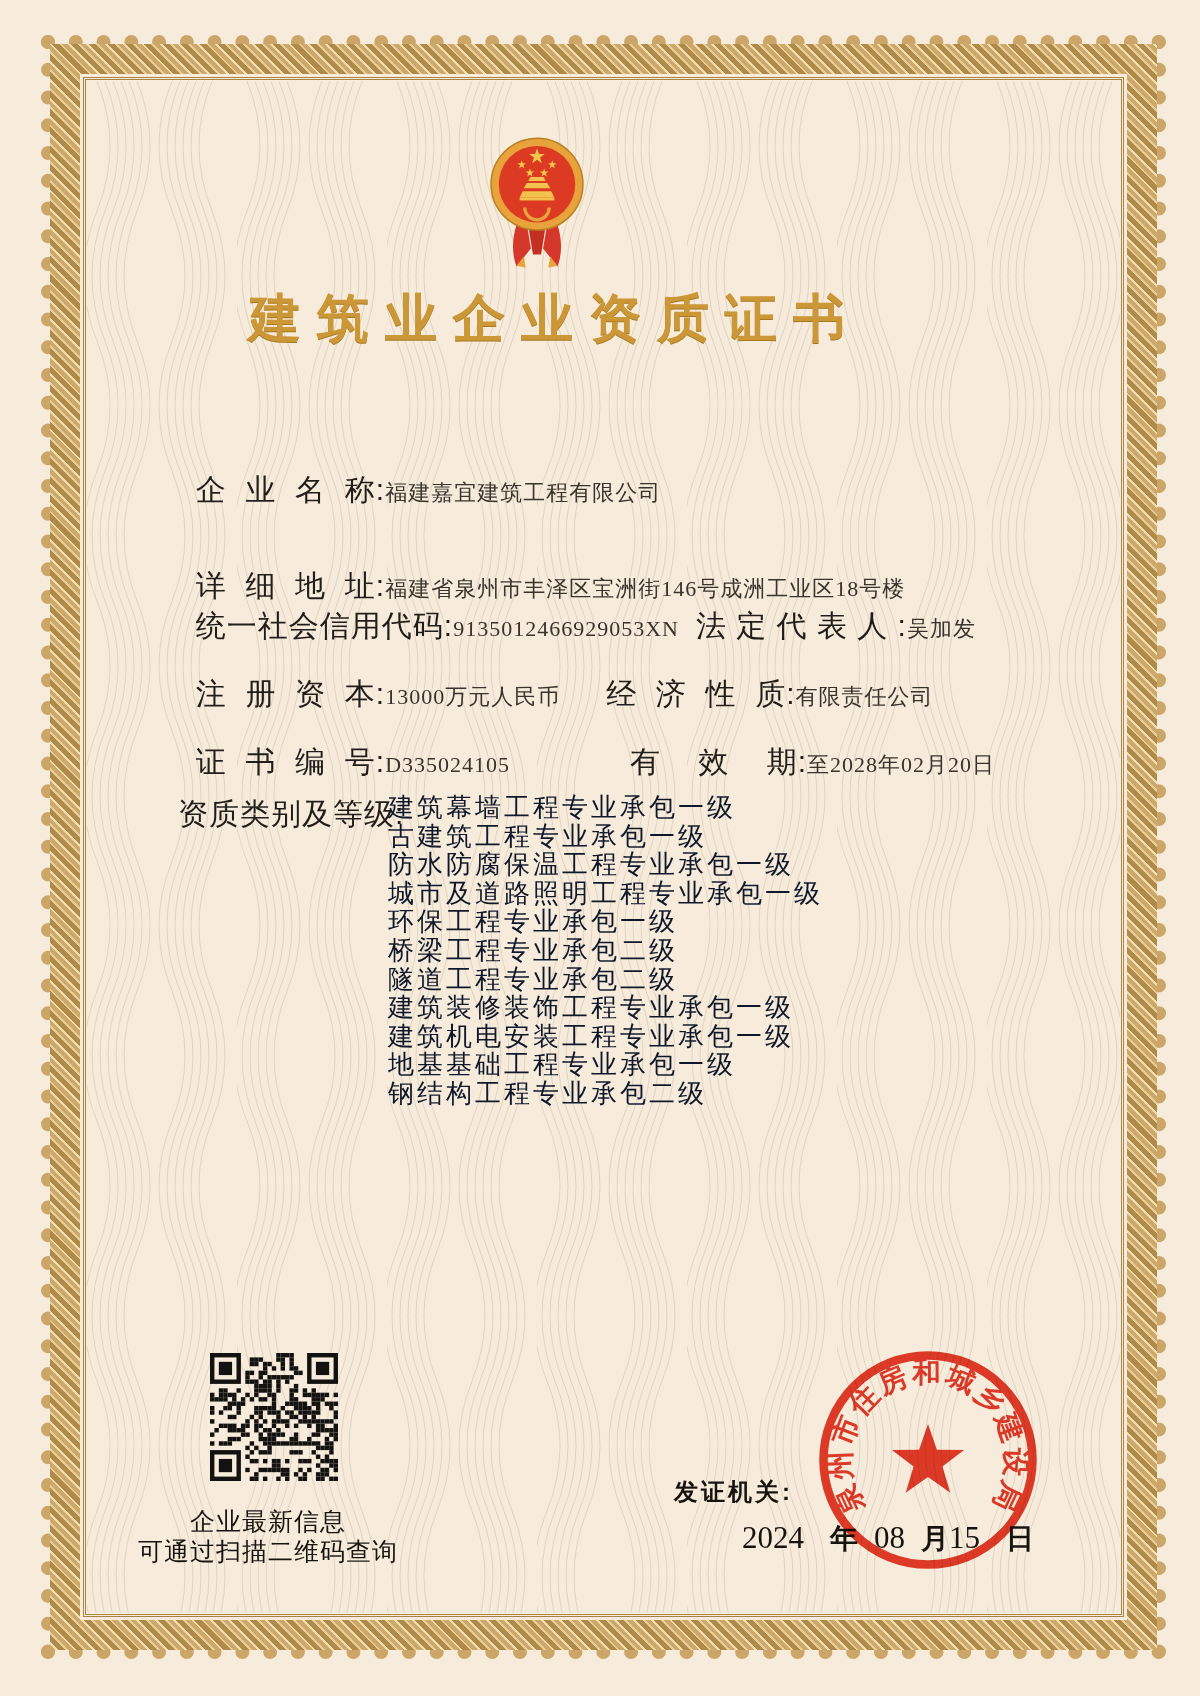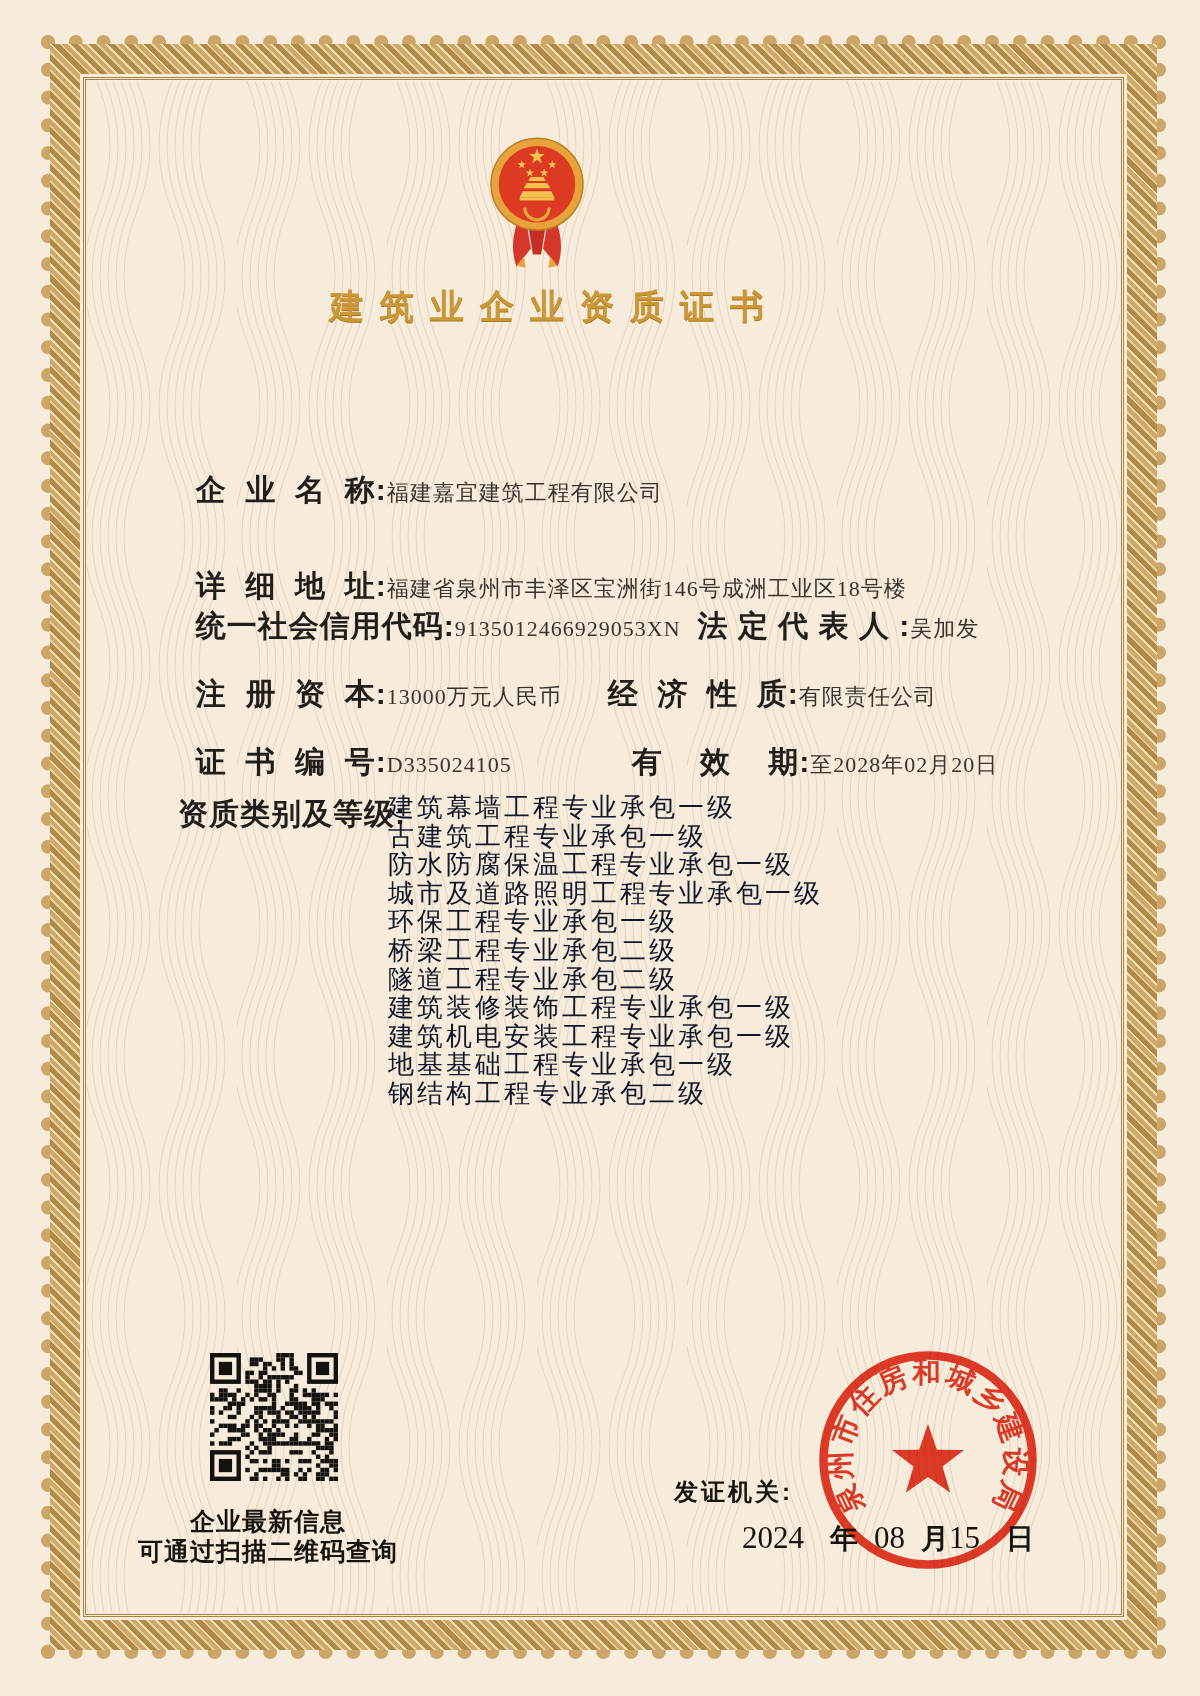--- a/index.html
+++ b/index.html
@@ -10,38 +10,38 @@
   .frame{position:absolute;left:50px;top:44px;width:1107px;height:1606px;}
   .frame .bumps{position:absolute;inset:-9px;border:14px dotted #c49a54;opacity:.85;}
   .frame .band{position:absolute;inset:0;border:30px solid;box-sizing:border-box;
     border-image:repeating-linear-gradient(45deg,#cfa868 0 4px,#eedeb4 4px 6px,#b18a48 6px 11px,#e3cf9e 11px 13px) 30;}
   .frame .innerline{position:absolute;inset:33px;border:3px double #a98440;}
   .waves{position:absolute;left:37px;top:37px;width:1033px;height:1532px;}
 
   
   .emblem{position:absolute;left:486px;top:126px;width:102px;height:153px;}
   .title{position:absolute;left:150px;top:284px;width:810px;text-align:center;
-    font-size:34px;font-weight:700;letter-spacing:16px;color:#cc9737;
+    font-size:52px;font-weight:700;letter-spacing:16px;color:#cc9737;
     text-shadow:0 1px 0 #a8781f;}
 
   
   .row{position:absolute;left:178px;width:910px;white-space:pre;color:#23201c;}
-  .lab{font-weight:700;font-size:30px;white-space:pre;color:#201d1a;letter-spacing:1px;}
+  .lab{font-weight:400;font-size:30px;white-space:pre;color:#201d1a;letter-spacing:1px;}
   .val{font-family:"Liberation Serif",serif;font-size:22px;color:#39332d;letter-spacing:1px;}
   .r1{top:452px}.r2{top:548px}.r3{top:588px}.r4{top:656px}.r5{top:724px}
   .ml-small{margin-left:17px}.ml-mid{margin-left:46px}.ml-big{margin-left:120px}
   .qual-label{position:absolute;left:178px;top:794px;}
   .qual-list{position:absolute;left:388px;top:794px;}
   .qual-list .q{font-family:"Liberation Serif",serif;font-size:26px;line-height:28.6px;
     color:#0f172a;letter-spacing:3px;white-space:pre;}
 
   
   .qr{position:absolute;left:210px;top:1353px;width:128px;height:128px;}
   .qr-caption{position:absolute;left:118px;top:1506px;width:300px;text-align:center;
-    font-weight:700;font-size:25px;line-height:30px;color:#17140f;letter-spacing:1px;}
+    font-weight:400;font-size:25px;line-height:30px;color:#17140f;letter-spacing:1px;}
   .issuer{position:absolute;left:674px;top:1476px;font-weight:700;font-size:24px;
     letter-spacing:3px;color:#17140f;}
   .dateline{position:absolute;left:742px;top:1520px;font-size:28px;color:#17140f;white-space:nowrap;}
   .dateline .num{font-family:"Liberation Serif",serif;font-size:31px;}
   .dateline .unit{font-weight:700;}
   .u-y{margin-left:26px}.n-m{margin-left:16px}.u-m{margin-left:16px}.n-d{}.u-d{margin-left:26px}
   .seal{position:absolute;left:814px;top:1346px;width:228px;height:228px;
     mix-blend-mode:multiply;opacity:.95;}
   .seal text{font-weight:700;}
 </style>

